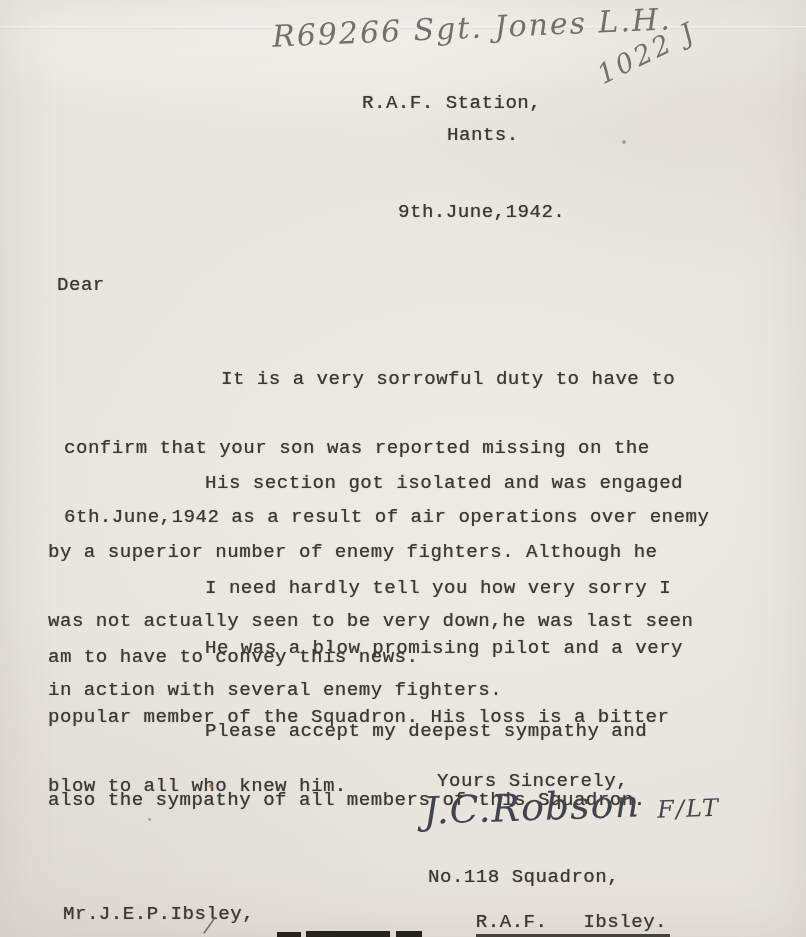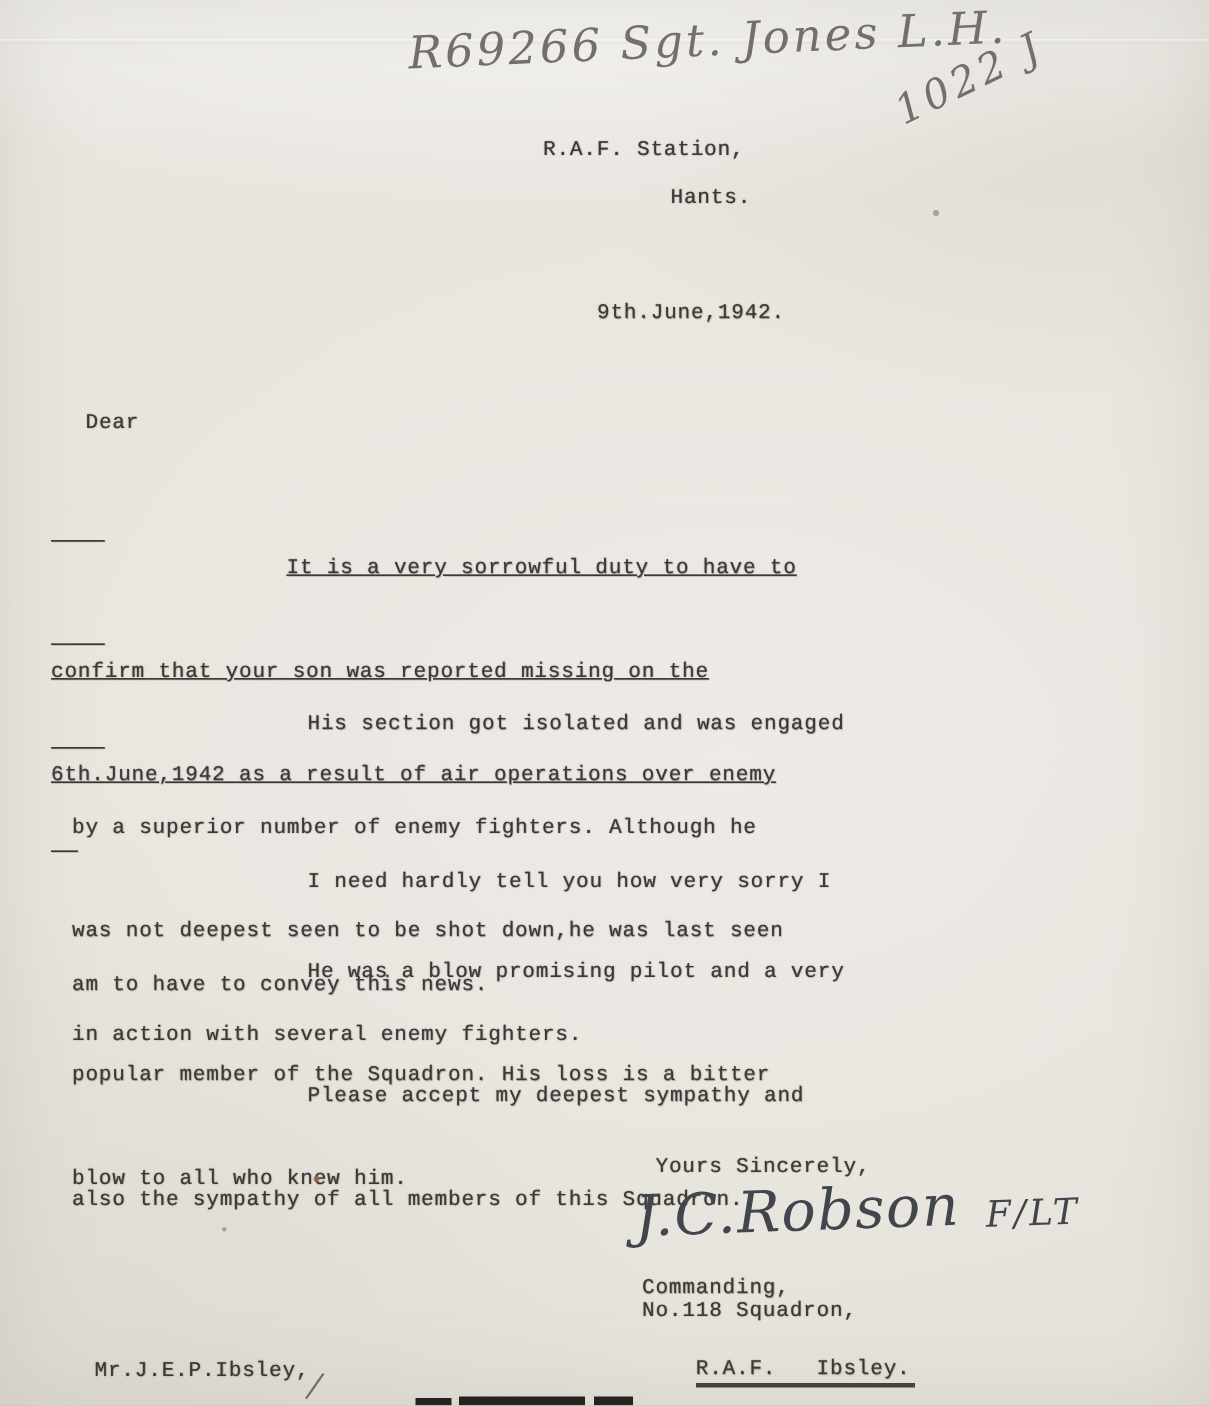--- a/index.html
+++ b/index.html
@@ -13,21 +13,21 @@
       radial-gradient(420px 240px at 88% 10%, rgba(206,201,191,0.30), rgba(206,201,191,0) 75%),
       radial-gradient(560px 420px at 6% 96%, rgba(208,204,196,0.35), rgba(208,204,196,0) 70%),
       radial-gradient(700px 500px at 60% 55%, rgba(244,242,238,0.45), rgba(244,242,238,0) 75%),
       linear-gradient(180deg,#edebe6 0%, #e9e6e0 10%, #e8e5df 55%, #e6e3dc 100%);
     box-shadow: inset 0 0 60px rgba(160,155,145,0.25);
     font-family:"Liberation Mono", monospace;
   }
   .typed{
     position:absolute;
     font-family:"Liberation Mono", monospace;
-    font-size:14px;
+    font-size:19px;
     letter-spacing:0.55px;
     color:#3c3934;
     white-space:pre;
     text-shadow:0 0 1px rgba(62,58,52,0.55), 0.4px 0.4px 0.5px rgba(62,58,52,0.35);
   }
   .para{line-height:23px;}
   .para .line{height:23px;}
   .para .first{margin-left:157px;}
   .hand{
     position:absolute;
@@ -64,30 +64,30 @@
 
   <div class="hand" style="left:592px;top:62px;font-size:27px;letter-spacing:3px;transform:rotate(-26deg);transform-origin:left top;">1022 J</div>
 
   <div class="typed" style="left:362px;top:92px;">R.A.F. Station,</div>
   <div class="typed" style="left:447px;top:124px;">Hants.</div>
 
   <div class="typed" style="left:398px;top:201px;">9th.June,1942.</div>
 
   <div class="typed" style="left:57px;top:262px;margin-top:12px;">Dear</div>
 
-  <div class="typed para" style="left:34px;top:322px;width:710px;text-decoration:underline;">
+  <div class="typed para" style="left:64px;top:322px;width:710px;">
     <div class="line first">It is a very sorrowful duty to have to</div>
     <div class="line">confirm that your son was reported missing on the</div>
     <div class="line">6th.June,1942 as a result of air operations over enemy</div>
   </div>
 
   <div class="typed para" style="left:48px;top:426px;width:710px;">
     <div class="line first">His section got isolated and was engaged</div>
     <div class="line">by a superior number of enemy fighters. Although he</div>
-    <div class="line">was not deepest seen to be shot down,he was last seen</div>
+    <div class="line">was not actually seen to be very down,he was last seen</div>
     <div class="line">in action with several enemy fighters.</div>
   </div>
 
   <div class="typed para" style="left:48px;top:531px;width:710px;">
     <div class="line first">I need hardly tell you how very sorry I</div>
     <div class="line">am to have to convey this news.</div>
   </div>
 
   <div class="typed para" style="left:48px;top:591px;width:710px;">
     <div class="line first">He was a blow promising pilot and a very</div>
@@ -100,21 +100,20 @@
     <div class="line">also the sympathy of all members of this Squadron.</div>
   </div>
 
   <div class="typed" style="left:437px;top:770px;">Yours Sincerely,</div>
 
   <div class="sig" style="left:424px;top:789px;font-size:38px;letter-spacing:1px;transform:rotate(-2deg);transform-origin:left bottom;">
     <span>J.C.Robson</span>
     <span style="font-size:24px;letter-spacing:2px;position:relative;top:2px;left:4px;">F/LT</span>
   </div>
 
-  <div class="typed" style="left:428px;top:851px;">Commanding,</div>
   <div class="typed" style="left:428px;top:866px;">No.118 Squadron,</div>
   <div class="typed" style="left:428px;top:889px;">
     <span class="underlined">R.A.F.   Ibsley.</span>
   </div>
 
   <div class="typed para" style="left:63px;top:857px;">
     <div class="line">Mr.J.E.P.Ibsley,</div>
     
     
     

